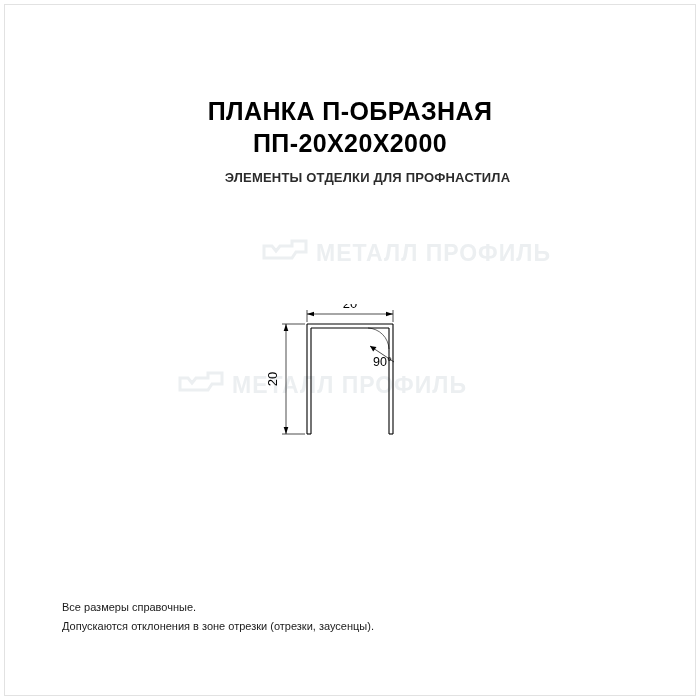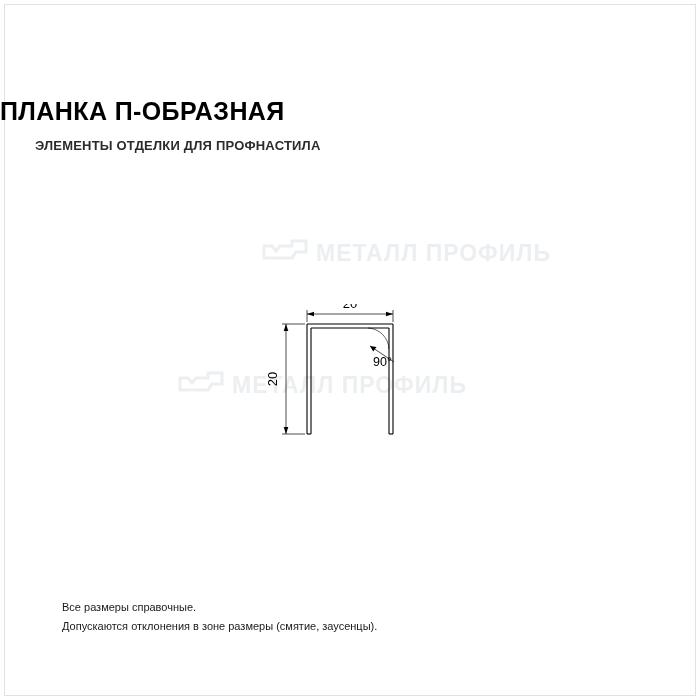--- a/index.html
+++ b/index.html
@@ -29,20 +29,21 @@
     border: 1px solid #e2e2e2;
     box-sizing: border-box;
   }
 
   
   .header {
     position: absolute;
     left: 0;
     top: 96px;
     width: 700px;
+    text-align: center;
   }
   .title-line1 {
     font-size: 25px;
     font-weight: bold;
     letter-spacing: 0.4px;
     line-height: 30px;
     color: #000;
   }
   .title-line2 {
     font-size: 25px;
@@ -103,20 +104,21 @@
 </style>
 </head>
 <body>
 
 <div class="page">
 
   <div class="border-frame"></div>
 
   <div class="header">
     <div class="title-line1">ПЛАНКА П-ОБРАЗНАЯ</div>
+    <div class="title-line2">ПП-20Х20Х2000</div>
     <div class="subtitle">ЭЛЕМЕНТЫ ОТДЕЛКИ ДЛЯ ПРОФНАСТИЛА</div>
   </div>
 
   <div class="wm wm1">
     <svg class="wm-logo" width="46" height="30" viewBox="0 0 46 30">
       <path d="M2 20 L2 8 L10 8 L14 13 L18 8 L30 8 L30 3 L44 3 L44 14 L34 14 L30 20 Z" fill="none" stroke="#eceff1" stroke-width="3"></path>
     </svg>
     <span>МЕТАЛЛ ПРОФИЛЬ</span>
   </div>
 
@@ -170,16 +172,16 @@
         <path d="M120 42 L126.5 43.0 L123.2 47.5 Z" fill="#000000"></path>
 
         <path d="M118 24 A22 22 0 0 1 139 45" fill="none" stroke="#000000" stroke-width="0.6"></path>
       </g>
       <text x="123" y="62" font-family="Liberation Sans, sans-serif" font-size="12.5" fill="#000000">90°</text>
     </svg>
   </div>
 
   <div class="notes">
     <div>Все размеры справочные.</div>
-    <div>Допускаются отклонения в зоне размеры (смятие, заусенцы).</div>
+    <div>Допускаются отклонения в зоне отрезки (отрезки, заусенцы).</div>
   </div>
 
 </div>
 
 </body></html>

